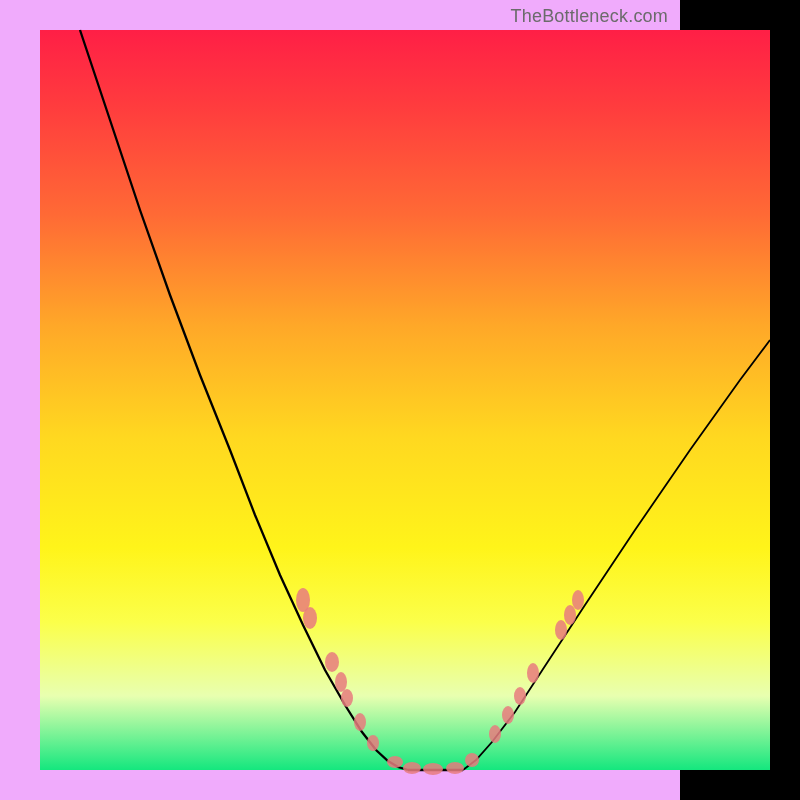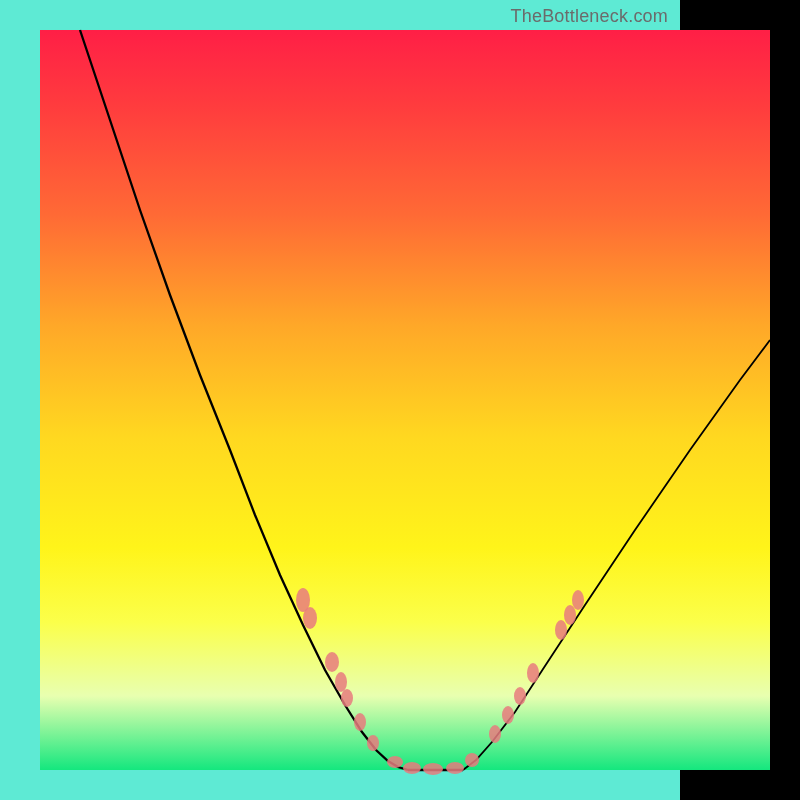--- a/index.html
+++ b/index.html
@@ -8,21 +8,21 @@
     width: 800px;
     height: 800px;
     overflow: hidden;
     background: #000;
     font-family: Arial, Helvetica, sans-serif;
   }
   .frame {
     position: absolute;
     left: 0; top: 0;
     width: 680px; height: 800px;
-    background: #5eead4;
+    background: #f0abfc;
     text-align: center;
   }
   .plot-area {
     position: absolute;
     left: 40px;
     top: 30px;
     width: 730px;
     height: 740px;
     background: linear-gradient(to bottom,
       #ff1f46 0%,

